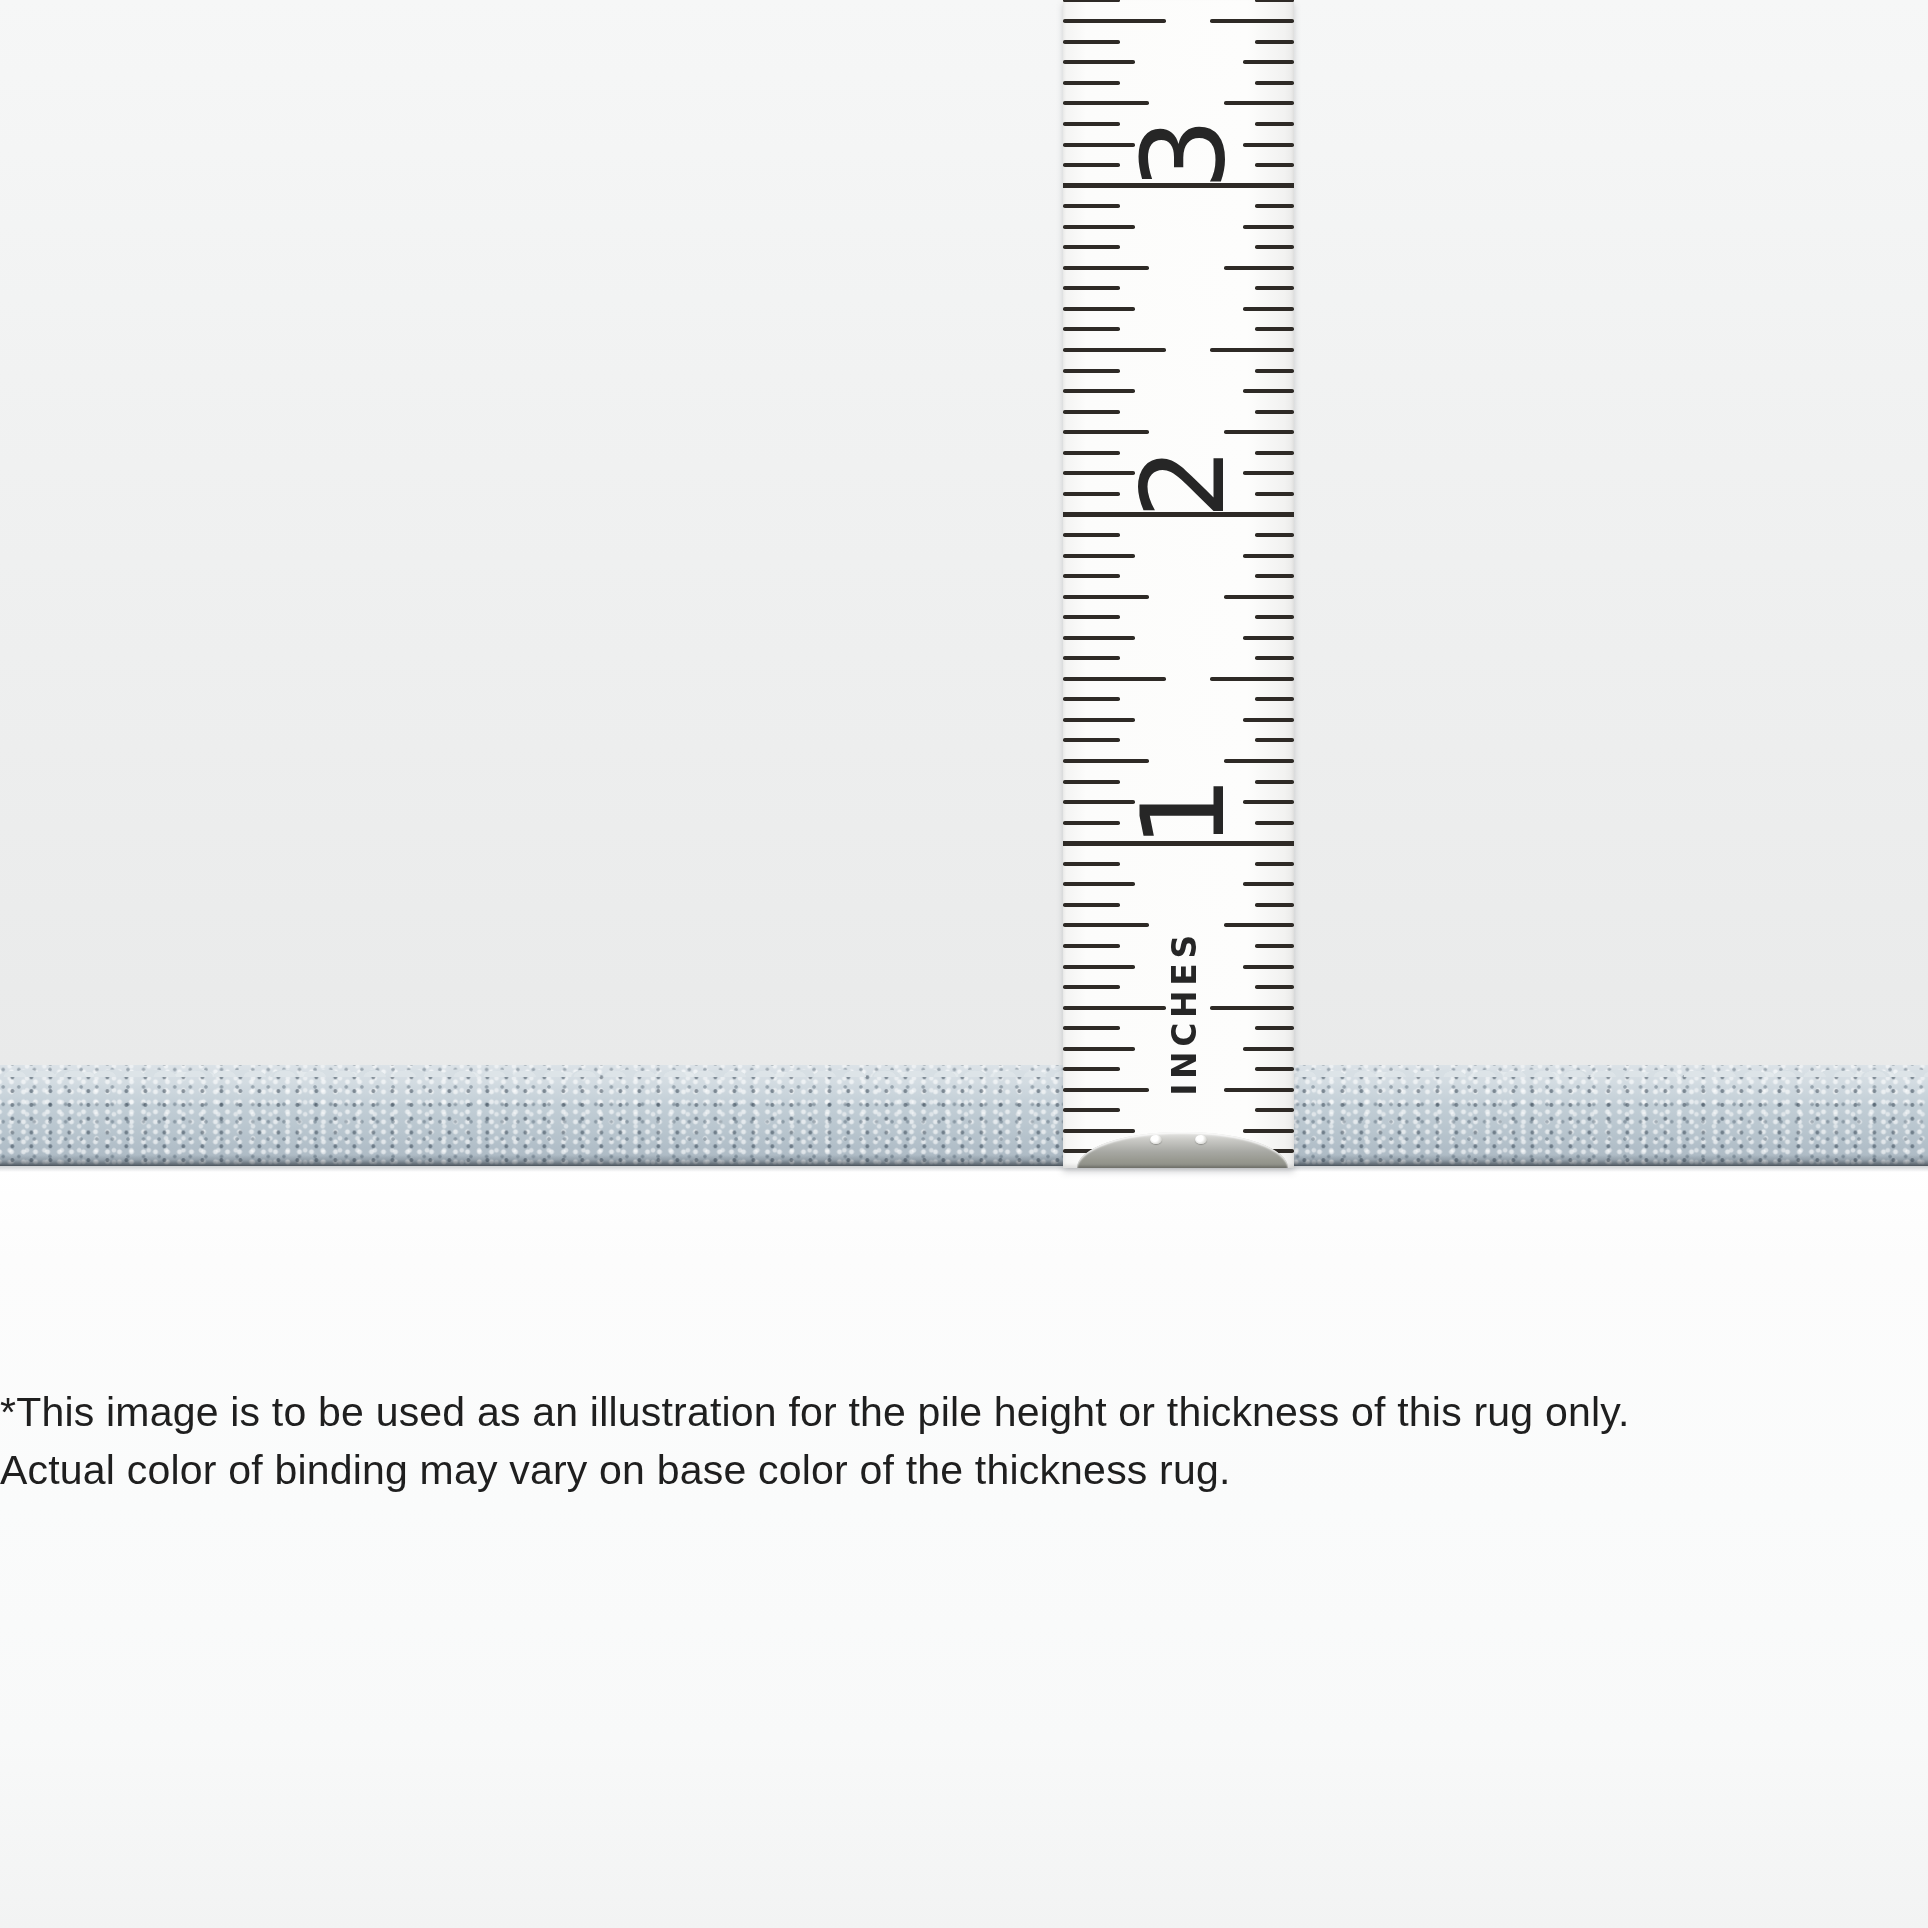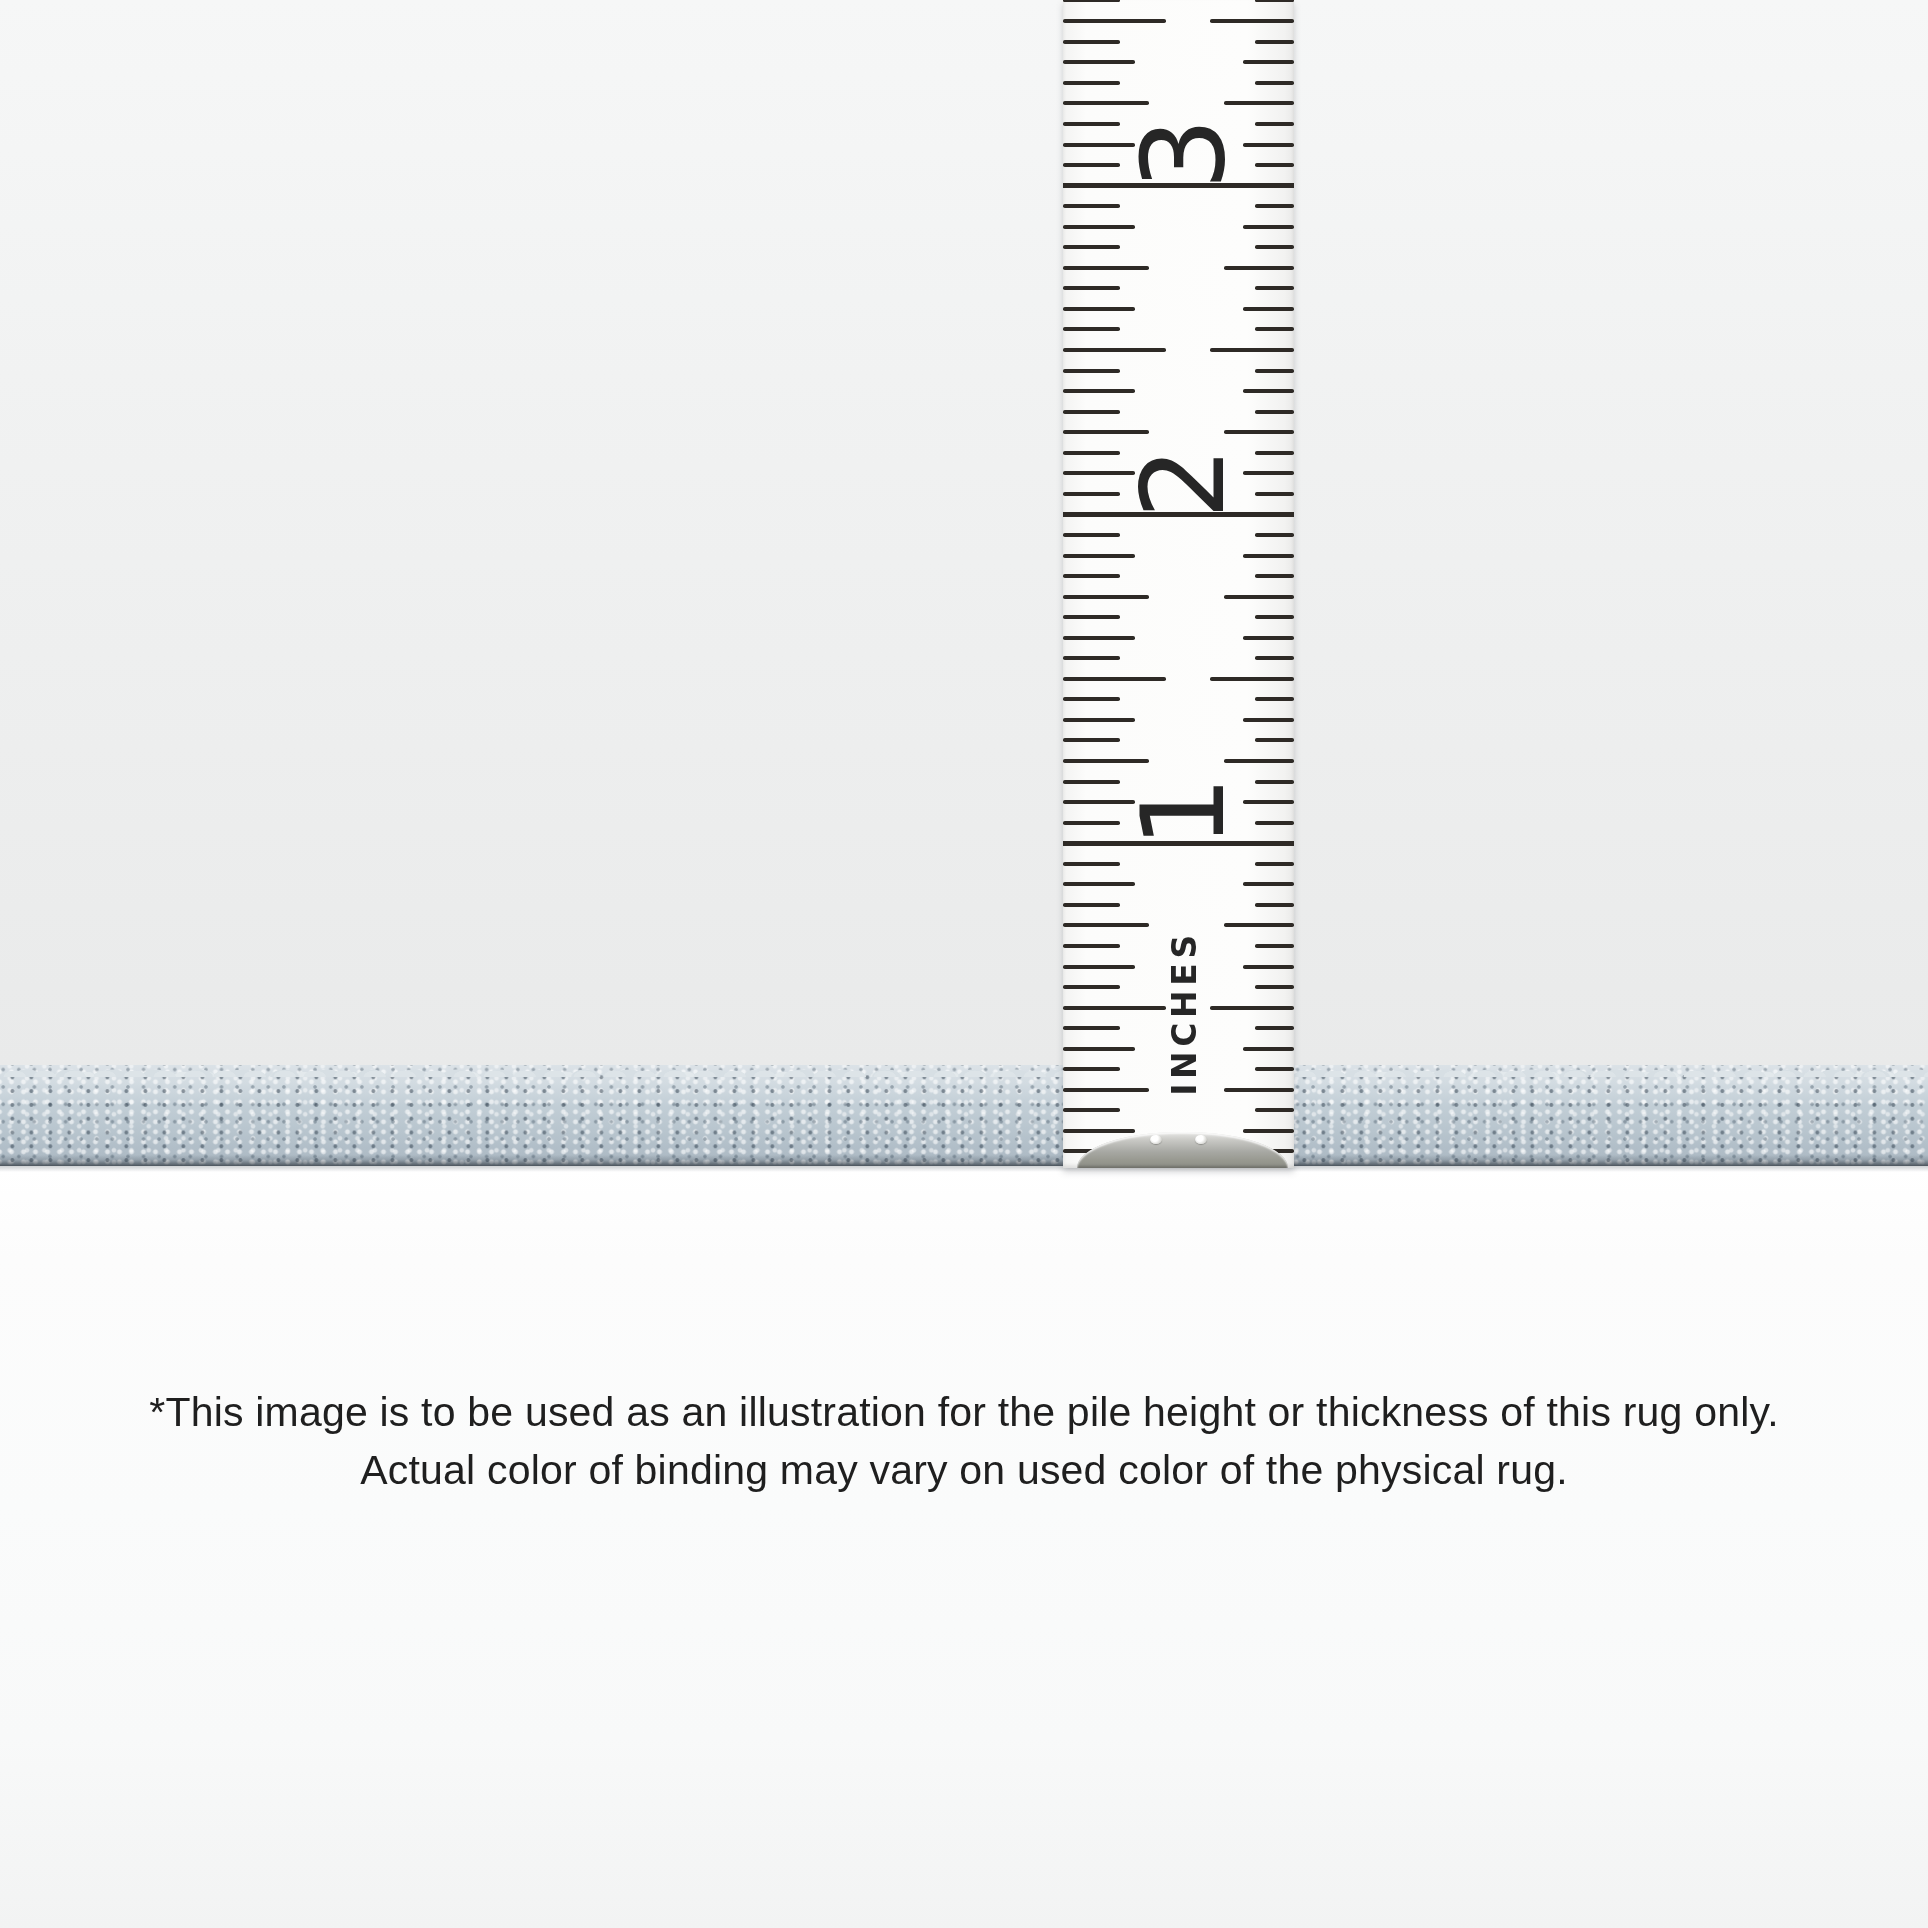--- a/index.html
+++ b/index.html
@@ -79,21 +79,21 @@
   .rivet{
     position:absolute;top:2.8px;width:12px;height:9.2px;border-radius:50%;
     background:radial-gradient(circle at 40% 35%,#ffffff 0 35%,#d8d8d4 70%,#aaaaa4 100%);
     box-shadow:0 0.9px 0.9px rgba(0,0,0,0.25);
   }
   .rivet.r1{left:73px;}
   .rivet.r2{left:118px;}
   
   .caption{
     position:absolute;left:0;top:1383px;width:1928px;
-    text-align:center;color:#1f1f1f;
+    text-align:left;color:#1f1f1f;
     font-size:41px;line-height:58px;font-weight:400;
     letter-spacing:0.2px;
   }
 </style>
 </head>
 <body>
 
 <div class="scene">
 
   <div class="wall"></div>
@@ -226,17 +226,17 @@
     <div class="ruler-num num-3">3</div>
     <div class="ruler-unit">INCHES</div>
     <div class="metal-tip">
       <span class="rivet r1"></span>
       <span class="rivet r2"></span>
     </div>
   </div>
 
   <div class="caption">
     <div>*This image is to be used as an illustration for the pile height or thickness of this rug only.</div>
-    <div>Actual color of binding may vary on used color of the physical rug.</div>
+    <div>Actual color of binding may vary on base color of the thickness rug.</div>
   </div>
 
 </div>
 
 
 </body></html>

